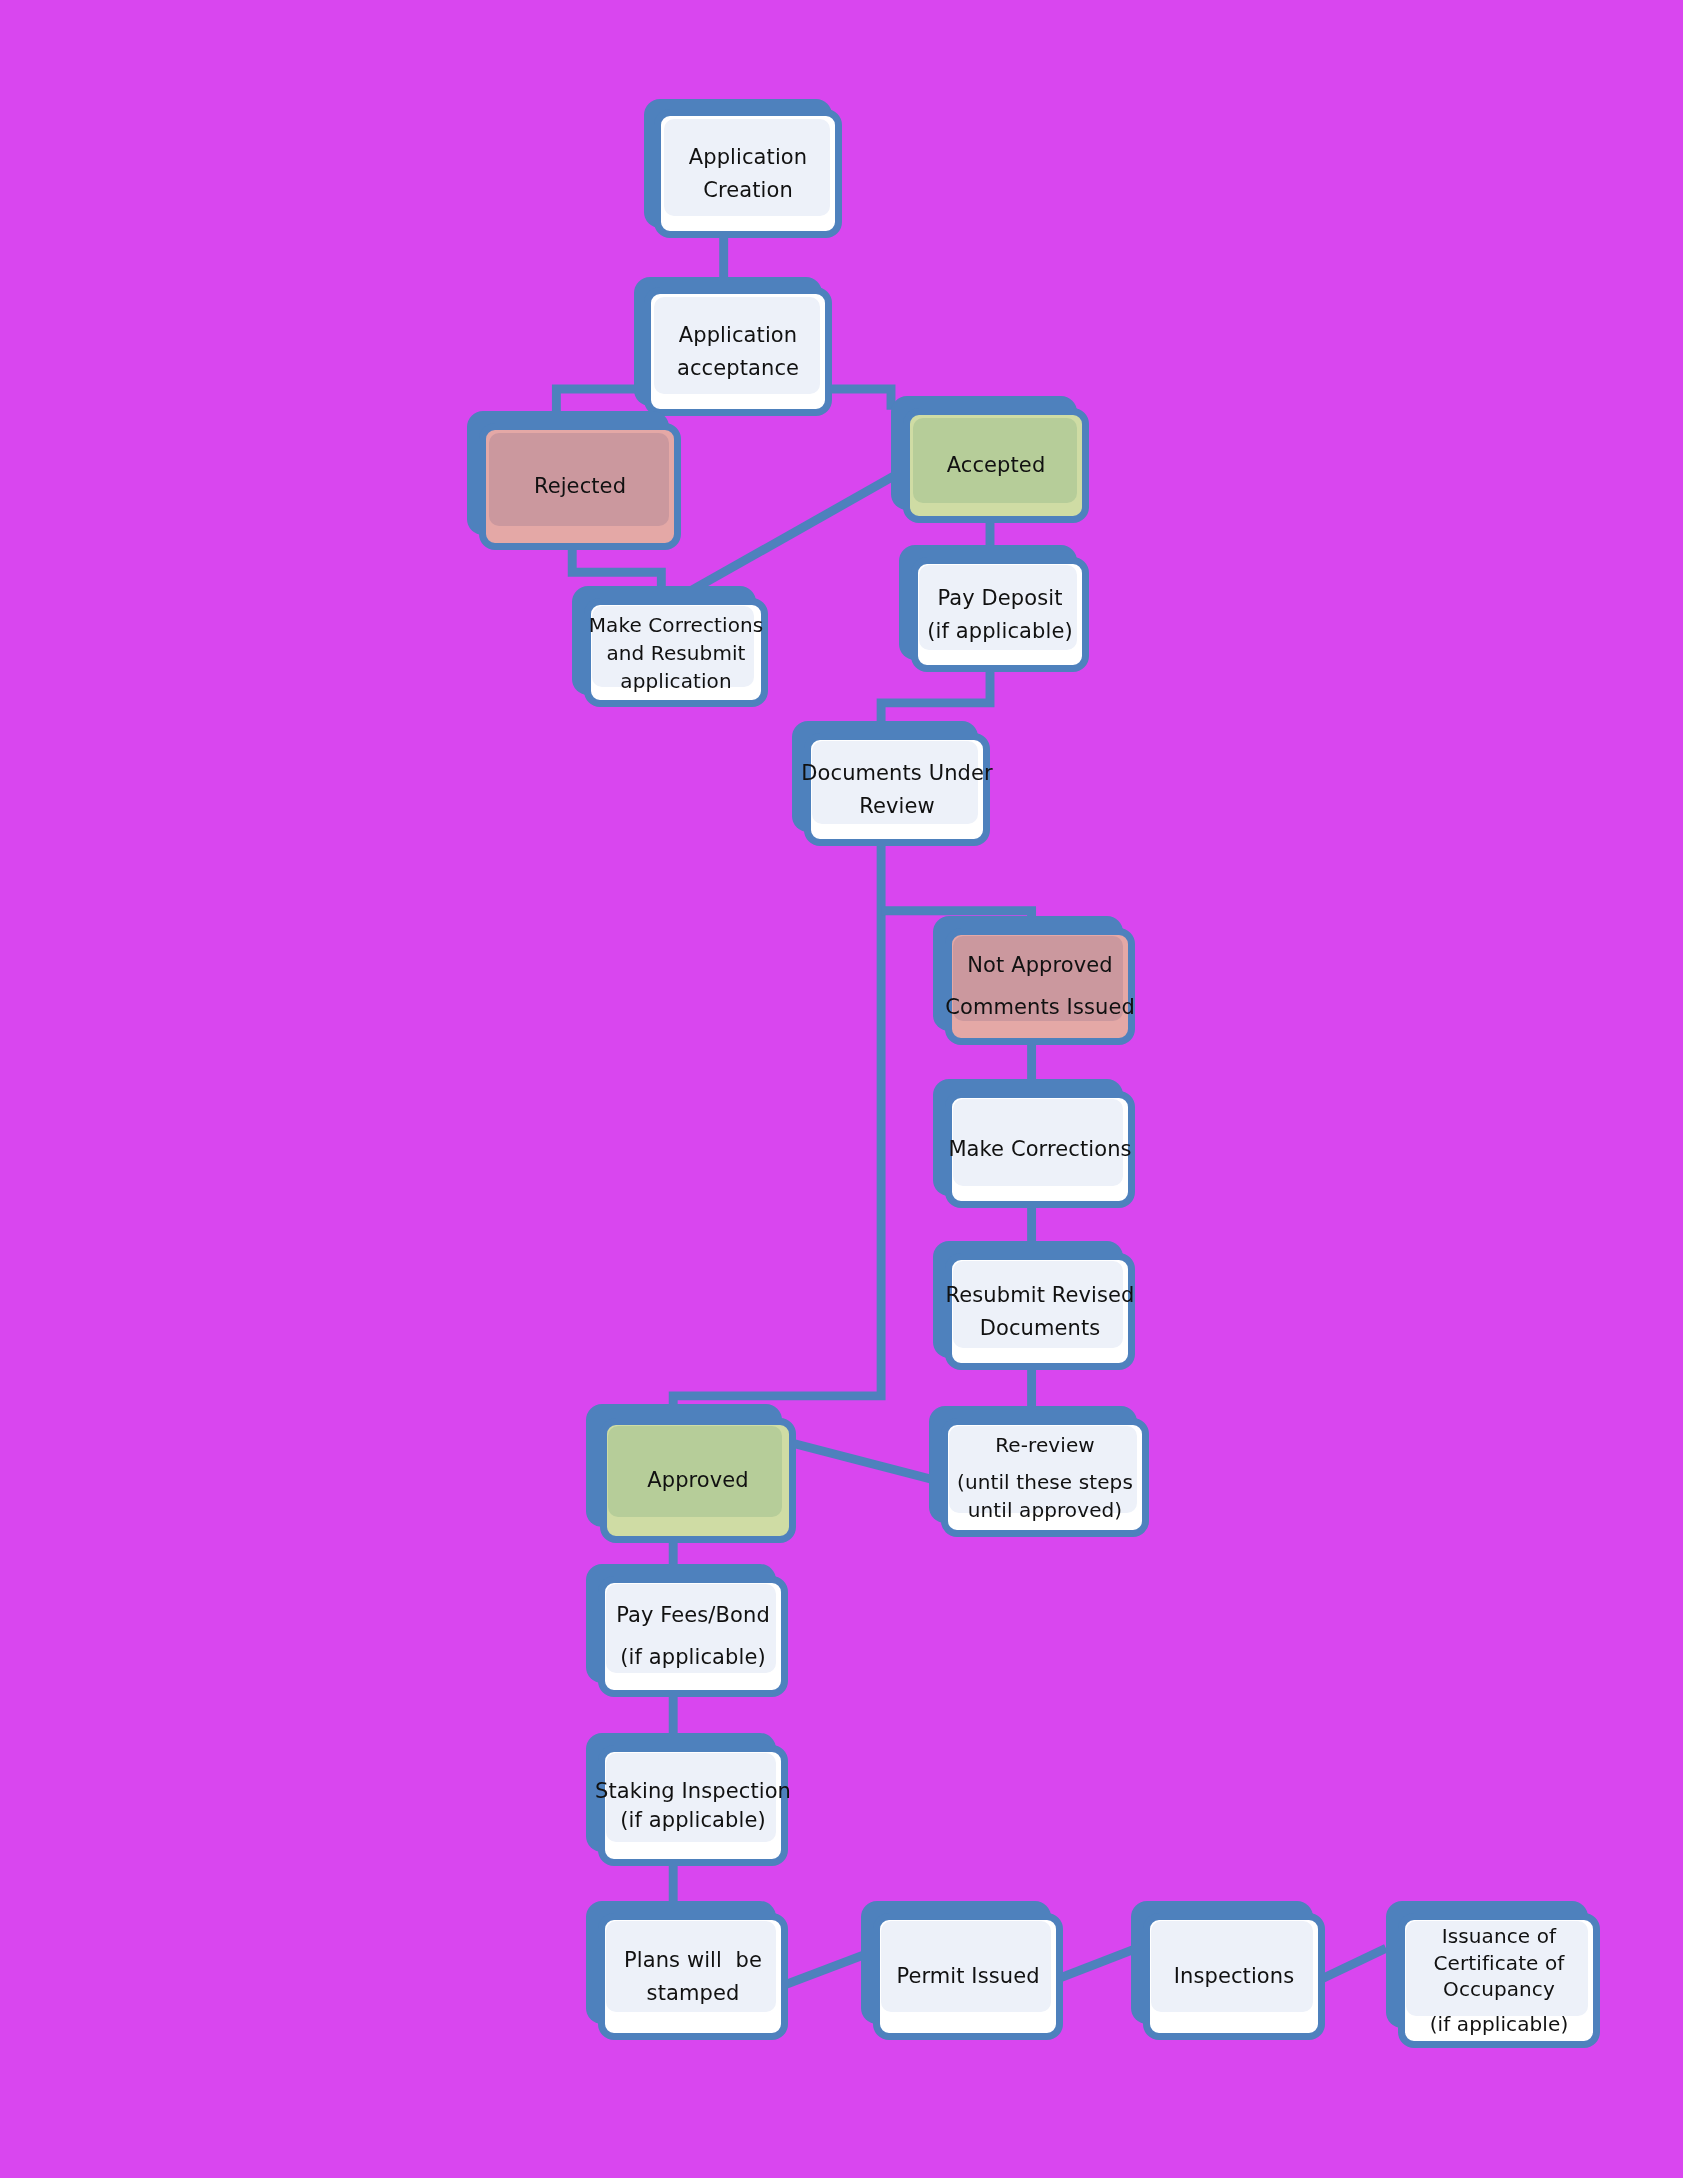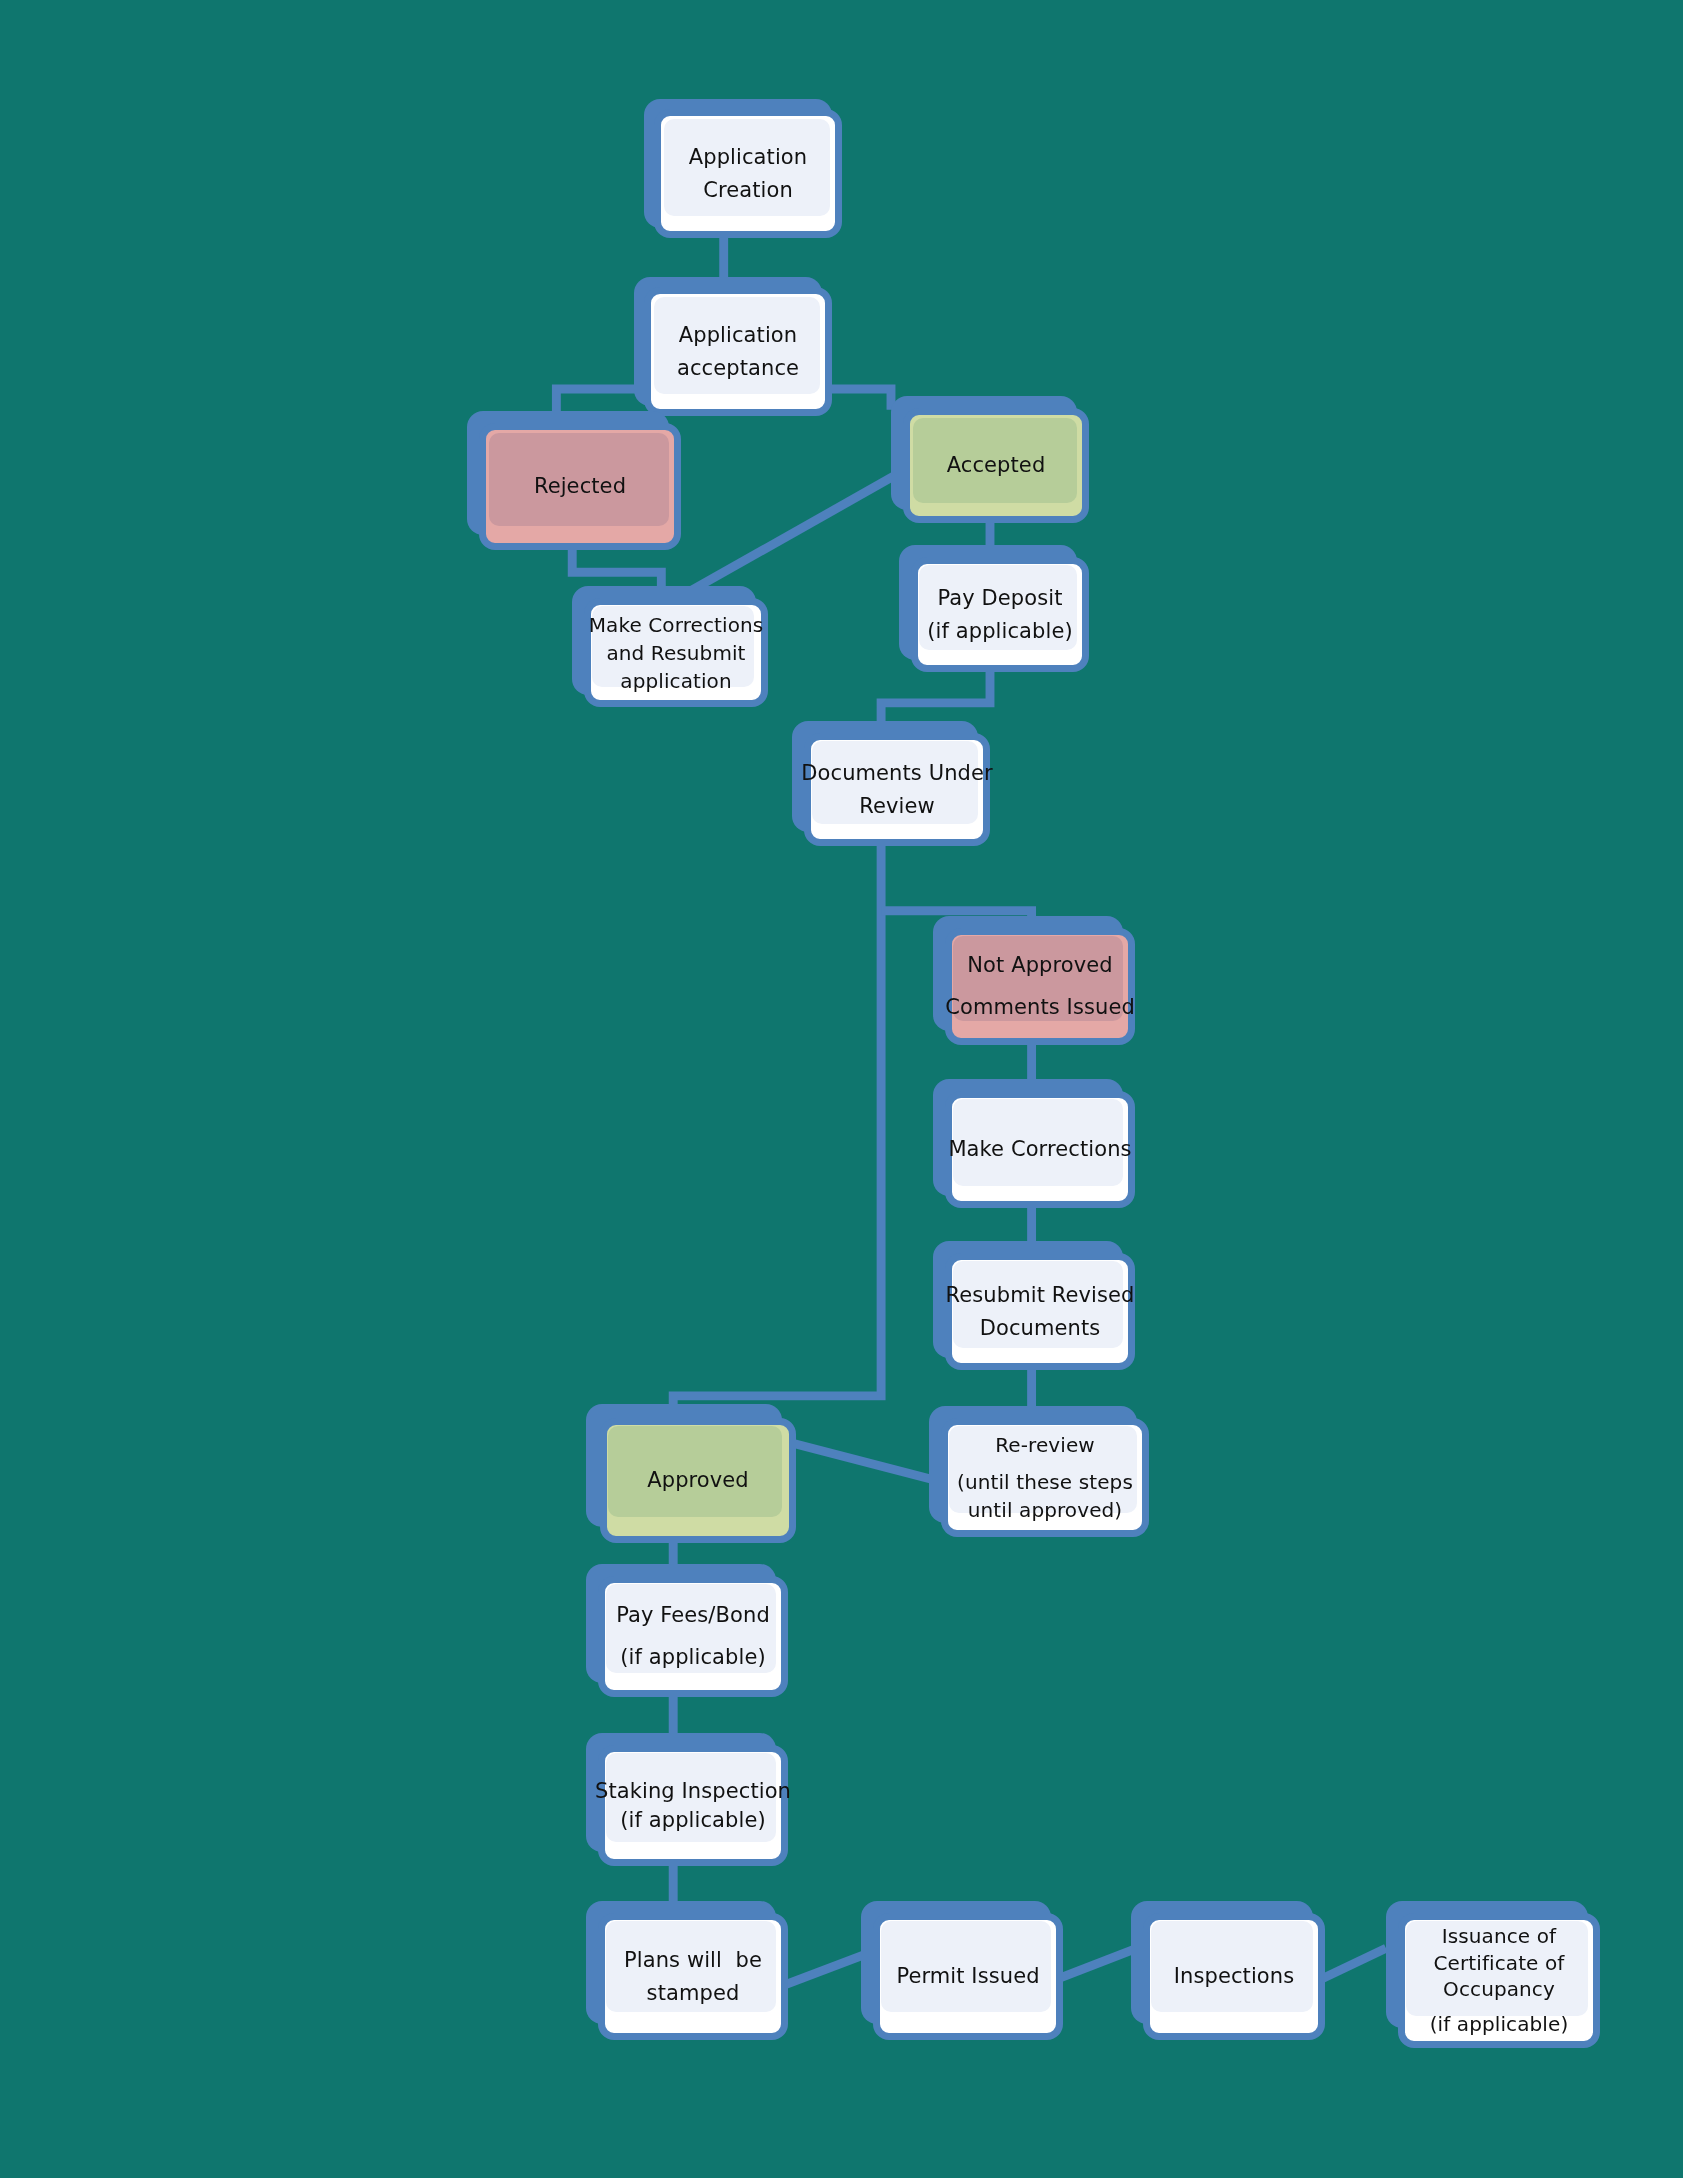--- a/index.html
+++ b/index.html
@@ -1,18 +1,18 @@
 <!DOCTYPE html>
 <html><head>
 <meta charset="utf-8">
 <style>
   html,body{margin:0;padding:0;background:#ffffff;}
   body{width:1683px;height:2178px;overflow:hidden;
        font-family:"DejaVu Sans","Liberation Sans",sans-serif;}
-  #stage{position:relative;width:1683px;height:2178px;background:#0f766e;}
+  #stage{position:relative;width:1683px;height:2178px;background:#d946ef;}
   svg#wires{position:absolute;left:0;top:0;width:1683px;height:2178px;}
   .node{position:absolute;box-sizing:border-box;}
   
   .plate{position:absolute;left:0;top:0;background:#4E81BD;border-radius:16px;}
   
   .card{position:absolute;box-sizing:border-box;border:7px solid #4E81BD;
         border-radius:16px;background:#ffffff;}
   
   .gloss{position:absolute;border-radius:10px;pointer-events:none;}
   .label{position:absolute;left:0;top:0;width:100%;height:100%;

